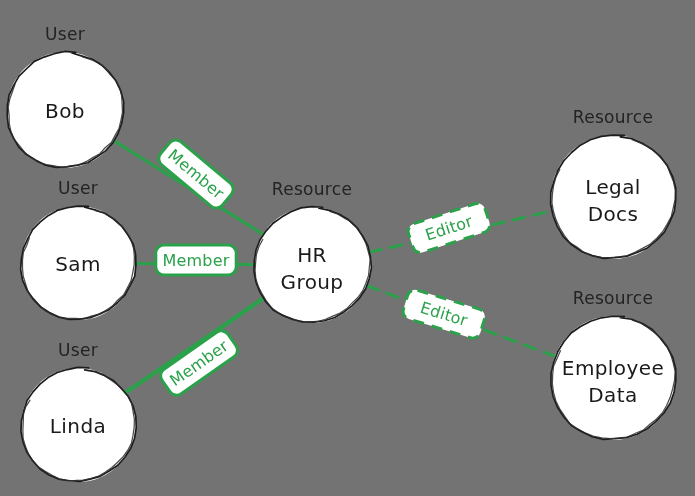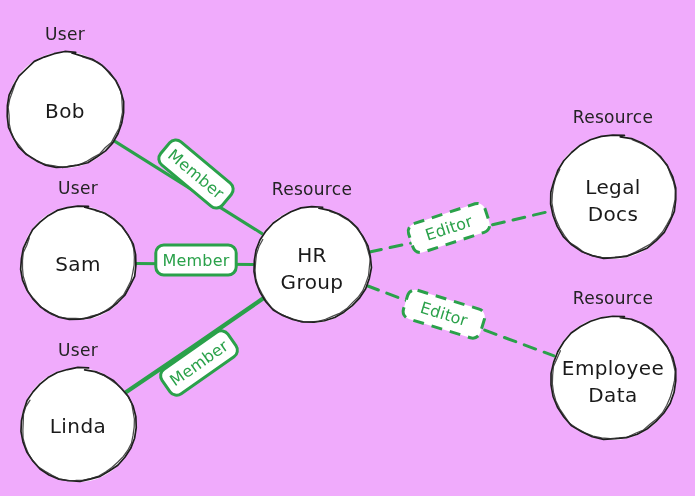--- a/index.html
+++ b/index.html
@@ -11,21 +11,21 @@
   body {
     width: 695px;
     height: 496px;
     font-family: "DejaVu Sans", sans-serif;
     overflow: hidden;
   }
   #canvas-root {
     position: relative;
     width: 695px;
     height: 496px;
-    background: #f0abfc;
+    background: #737373;
   }
   svg.diagram {
     position: absolute;
     top: 0;
     left: 0;
     width: 695px;
     height: 496px;
   }
   .node-circle {
     fill: #ffffff;

